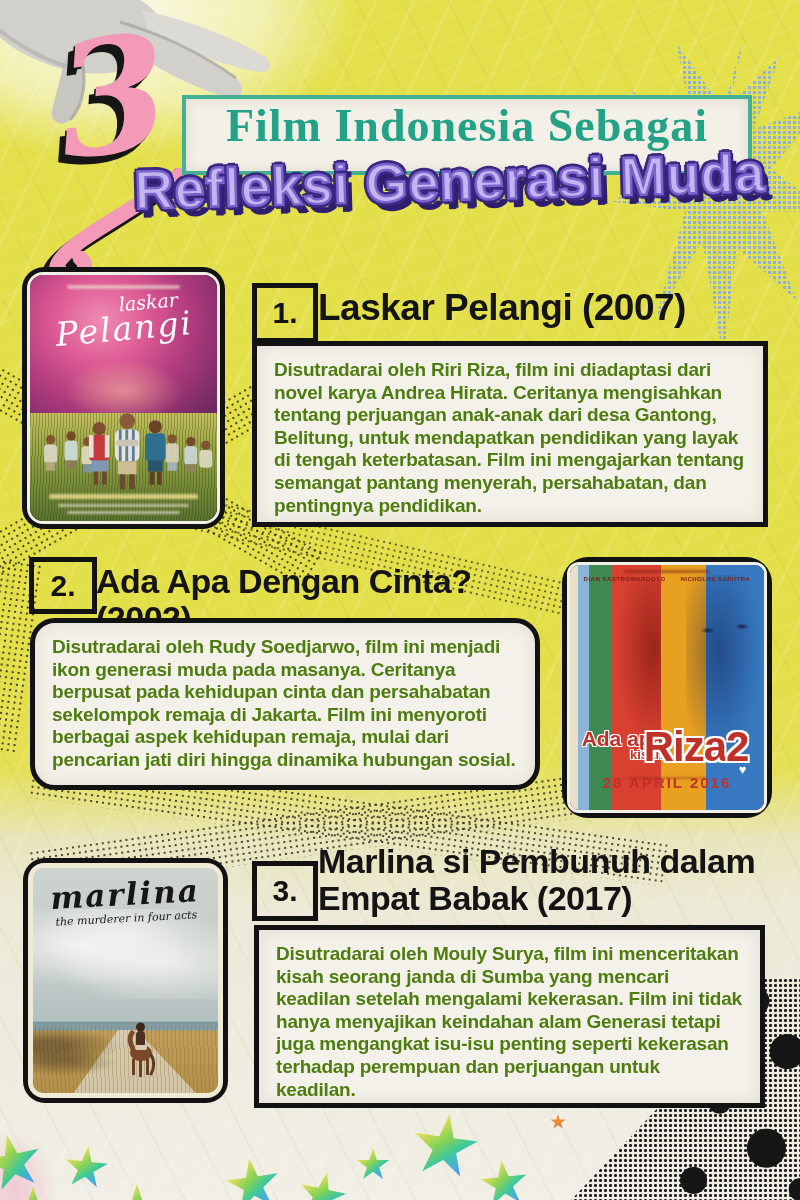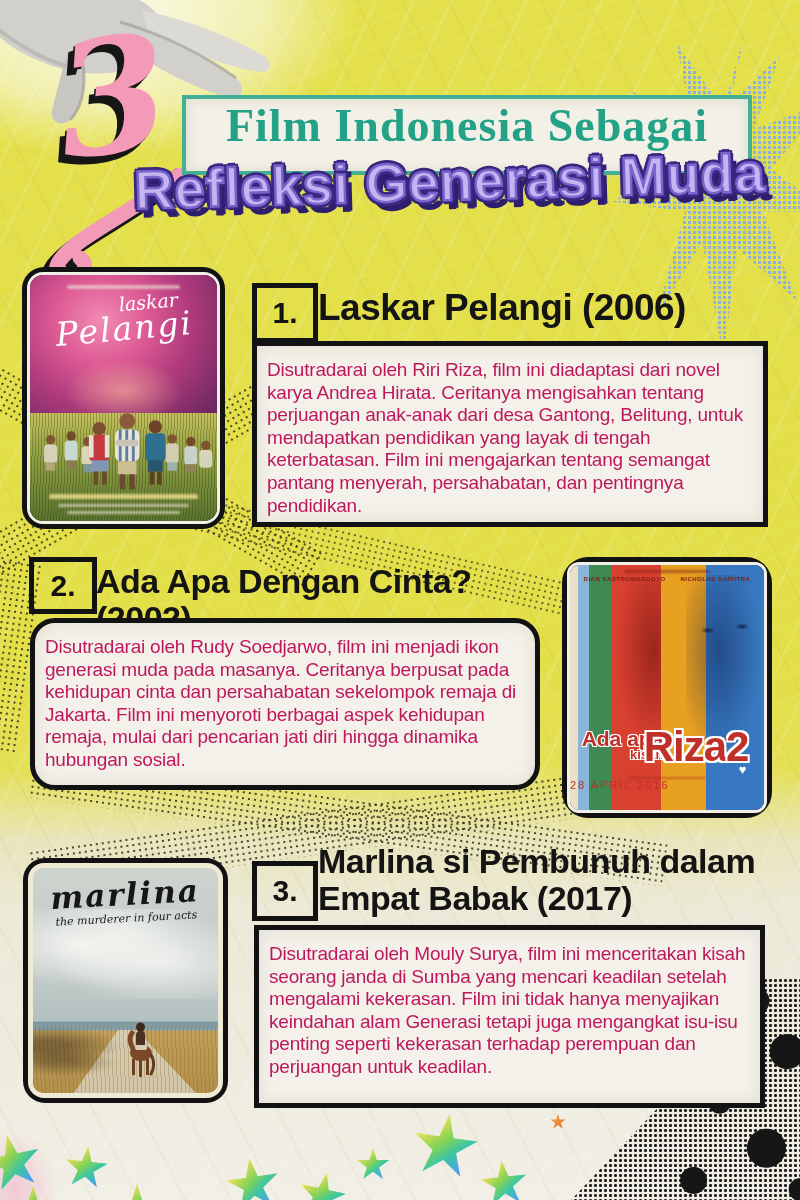--- a/index.html
+++ b/index.html
@@ -43,21 +43,21 @@
   .teal-title{font-family:"Liberation Serif",serif;font-weight:bold;font-size:46px;color:#23a287;letter-spacing:1px;white-space:nowrap;}
   .purple-title{left:116px;top:150px;width:668px;z-index:6;text-align:center;transform:rotate(-1.6deg);
     font-weight:bold;font-size:54px;letter-spacing:1px;color:#c4b5f0;white-space:nowrap;
     -webkit-text-stroke:2.5px #7a63cc;
     text-shadow:3px 3px 0 #3a2880,-3px 3px 0 #3a2880,3px -3px 0 #3a2880,-3px -3px 0 #3a2880,0 4px 0 #3a2880,0 -4px 0 #3a2880,4px 0 0 #3a2880,-4px 0 0 #3a2880,7px 8px 0 #2e1e6e,5px 9px 0 #2e1e6e;}
   
   .numbox{position:absolute;z-index:7;border:5px solid #121212;display:flex;align-items:center;justify-content:center;
     font-weight:bold;font-size:30px;color:#121212;background:transparent;}
   .sec-title{position:absolute;z-index:7;font-weight:bold;color:#141414;letter-spacing:-0.5px;line-height:1.08;}
   .descbox{position:absolute;z-index:7;background:#f4f1ea;border:5px solid #121212;box-sizing:border-box;
-    padding:13px 10px;font-weight:normal;font-size:19px;line-height:22.6px;color:#be185d;letter-spacing:-0.2px;
+    padding:13px 17px;font-weight:bold;font-size:19px;line-height:22.6px;color:#4d7c0f;letter-spacing:-0.2px;
     box-shadow:inset 0 0 18px rgba(110,110,80,.14);}
   
   .pframe{position:absolute;z-index:7;background:#121212;border-radius:22px;padding:5px;box-sizing:border-box;}
   .pinner{width:100%;height:100%;border-radius:16px;border:3px solid #f2efe6;overflow:hidden;position:relative;box-sizing:border-box;}
   .blurbar{position:absolute;background:rgba(235,225,210,.65);filter:blur(1px);border-radius:2px;}
   
   .p1-sky{position:absolute;inset:0;height:62%;
     background:radial-gradient(ellipse at 38% 30%, #f08cb4 0%, #de5b95 28%, #b03b7c 55%, #7c2c67 82%, #5e2456 100%);}
   .p1-glow{position:absolute;left:18%;top:34%;width:64%;height:26%;
     background:radial-gradient(ellipse, rgba(255,200,160,.55), rgba(255,200,160,0) 70%);}
@@ -81,21 +81,21 @@
       radial-gradient(ellipse 9px 4px at 72% 27%, rgba(5,10,40,.75), transparent 80%),
       radial-gradient(ellipse at 42% 40%, rgba(8,22,70,.45), rgba(8,22,70,0) 66%);}
   .p2-names{position:absolute;top:4.5%;width:100%;display:flex;justify-content:space-between;padding:0 7%;box-sizing:border-box;
     font-size:6px;font-weight:bold;color:#7c1d14;letter-spacing:.5px;}
   .p2-text{position:absolute;left:0;bottom:6%;width:100%;color:#c03028;z-index:3;}
   .p2-adaapa{position:absolute;left:6%;bottom:34px;font-size:21px;font-weight:900;line-height:.95;
     text-shadow:1px 1px 0 #fff,-1px 1px 0 #fff,1px -1px 0 #fff,-1px -1px 0 #fff;}
   .p2-dengan{font-size:13px;display:block;text-align:right;}
   .p2-cinta{position:absolute;left:38%;bottom:24px;font-size:42px;font-weight:900;letter-spacing:-1px;
     text-shadow:2px 2px 0 #fff,-2px 2px 0 #fff,2px -2px 0 #fff,-2px -2px 0 #fff;}
-  .p2-date{position:absolute;left:0;bottom:4px;width:100%;font-size:11px;font-weight:normal;letter-spacing:2px;}
+  .p2-date{position:absolute;left:0;bottom:4px;width:100%;text-align:center;font-size:15px;font-weight:bold;letter-spacing:2px;}
   .p2-heart{position:absolute;right:9%;bottom:18px;color:#fff;font-size:13px;z-index:4;}
   
   .p3-pad{background:#efead6;border-radius:16px;width:100%;height:100%;padding:5px;box-sizing:border-box;overflow:hidden;position:relative;}
   .p3-scene{position:relative;width:100%;height:100%;border-radius:10px;overflow:hidden;
     background:linear-gradient(180deg,#cdd3cd 0%,#c4ccca 42%,#b4c1c1 68%,#7e98a0 68.5%,#8aa0a4 72%,#c2a05c 72.5%,#b2904c 100%);}
   .p3-clouds{position:absolute;left:0;top:18%;width:100%;height:40%;
     background:
       radial-gradient(ellipse at 25% 40%, rgba(250,250,246,.8), transparent 55%),
       radial-gradient(ellipse at 72% 60%, rgba(250,250,246,.7), transparent 60%),
       radial-gradient(ellipse at 50% 25%, rgba(240,242,238,.6), transparent 65%);}
@@ -212,21 +212,21 @@
         <rect x="128" y="68" width="5" height="14" fill="#5f3f26"></rect>
           <rect x="136" y="68" width="5" height="14" fill="#5f3f26"></rect>
       </svg>
       <div class="blurbar" style="left:10%;bottom:9%;width:80%;height:5px;background:rgba(232,216,136,.85);"></div>
       <div class="blurbar" style="left:15%;bottom:5.5%;width:70%;height:3px;"></div>
       <div class="blurbar" style="left:20%;bottom:3%;width:60%;height:3px;"></div>
     </div>
   </div>
 
   <div class="numbox" style="left:252px;top:283px;width:56px;height:50px;">1.</div>
-  <div class="sec-title" style="left:318px;top:288px;width:440px;font-size:37px;">Laskar Pelangi (2006)</div>
+  <div class="sec-title" style="left:318px;top:288px;width:440px;font-size:37px;">Laskar Pelangi (2007)</div>
   <div class="descbox" style="left:252px;top:341px;width:516px;height:186px;">Disutradarai oleh Riri Riza, film ini diadaptasi dari novel karya Andrea Hirata. Ceritanya mengisahkan tentang perjuangan anak-anak dari desa Gantong, Belitung, untuk mendapatkan pendidikan yang layak di tengah keterbatasan. Film ini mengajarkan tentang semangat pantang menyerah, persahabatan, dan pentingnya pendidikan.</div>
 
   <div class="numbox" style="left:29px;top:557px;width:58px;height:47px;">2.</div>
   <div class="sec-title" style="left:96px;top:563px;width:470px;font-size:34px;">Ada Apa Dengan Cinta? (2002)</div>
   <div class="descbox" style="left:30px;top:618px;width:510px;height:172px;border-radius:25px;">Disutradarai oleh Rudy Soedjarwo, film ini menjadi ikon generasi muda pada masanya. Ceritanya berpusat pada kehidupan cinta dan persahabatan sekelompok remaja di Jakarta. Film ini menyoroti berbagai aspek kehidupan remaja, mulai dari pencarian jati diri hingga dinamika hubungan sosial.</div>
 
   <div class="pframe" style="left:562px;top:557px;width:210px;height:261px;border-radius:26px;">
     <div class="pinner" style="border-radius:12px;">
       <div class="p2-stripes"></div>
       <div class="p2-shadeL"></div>

